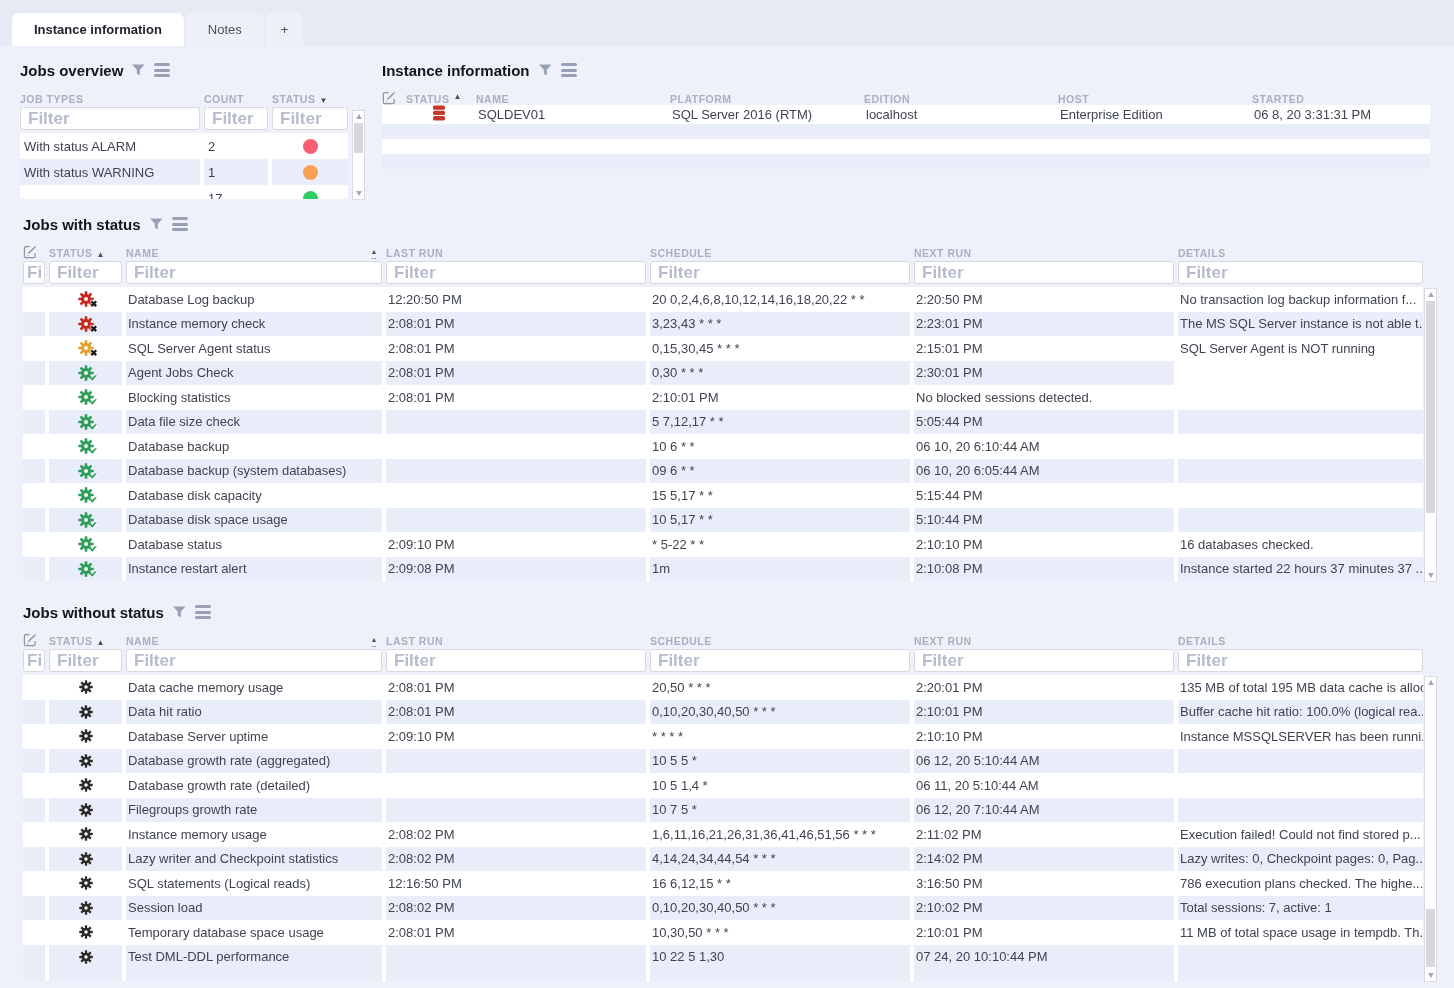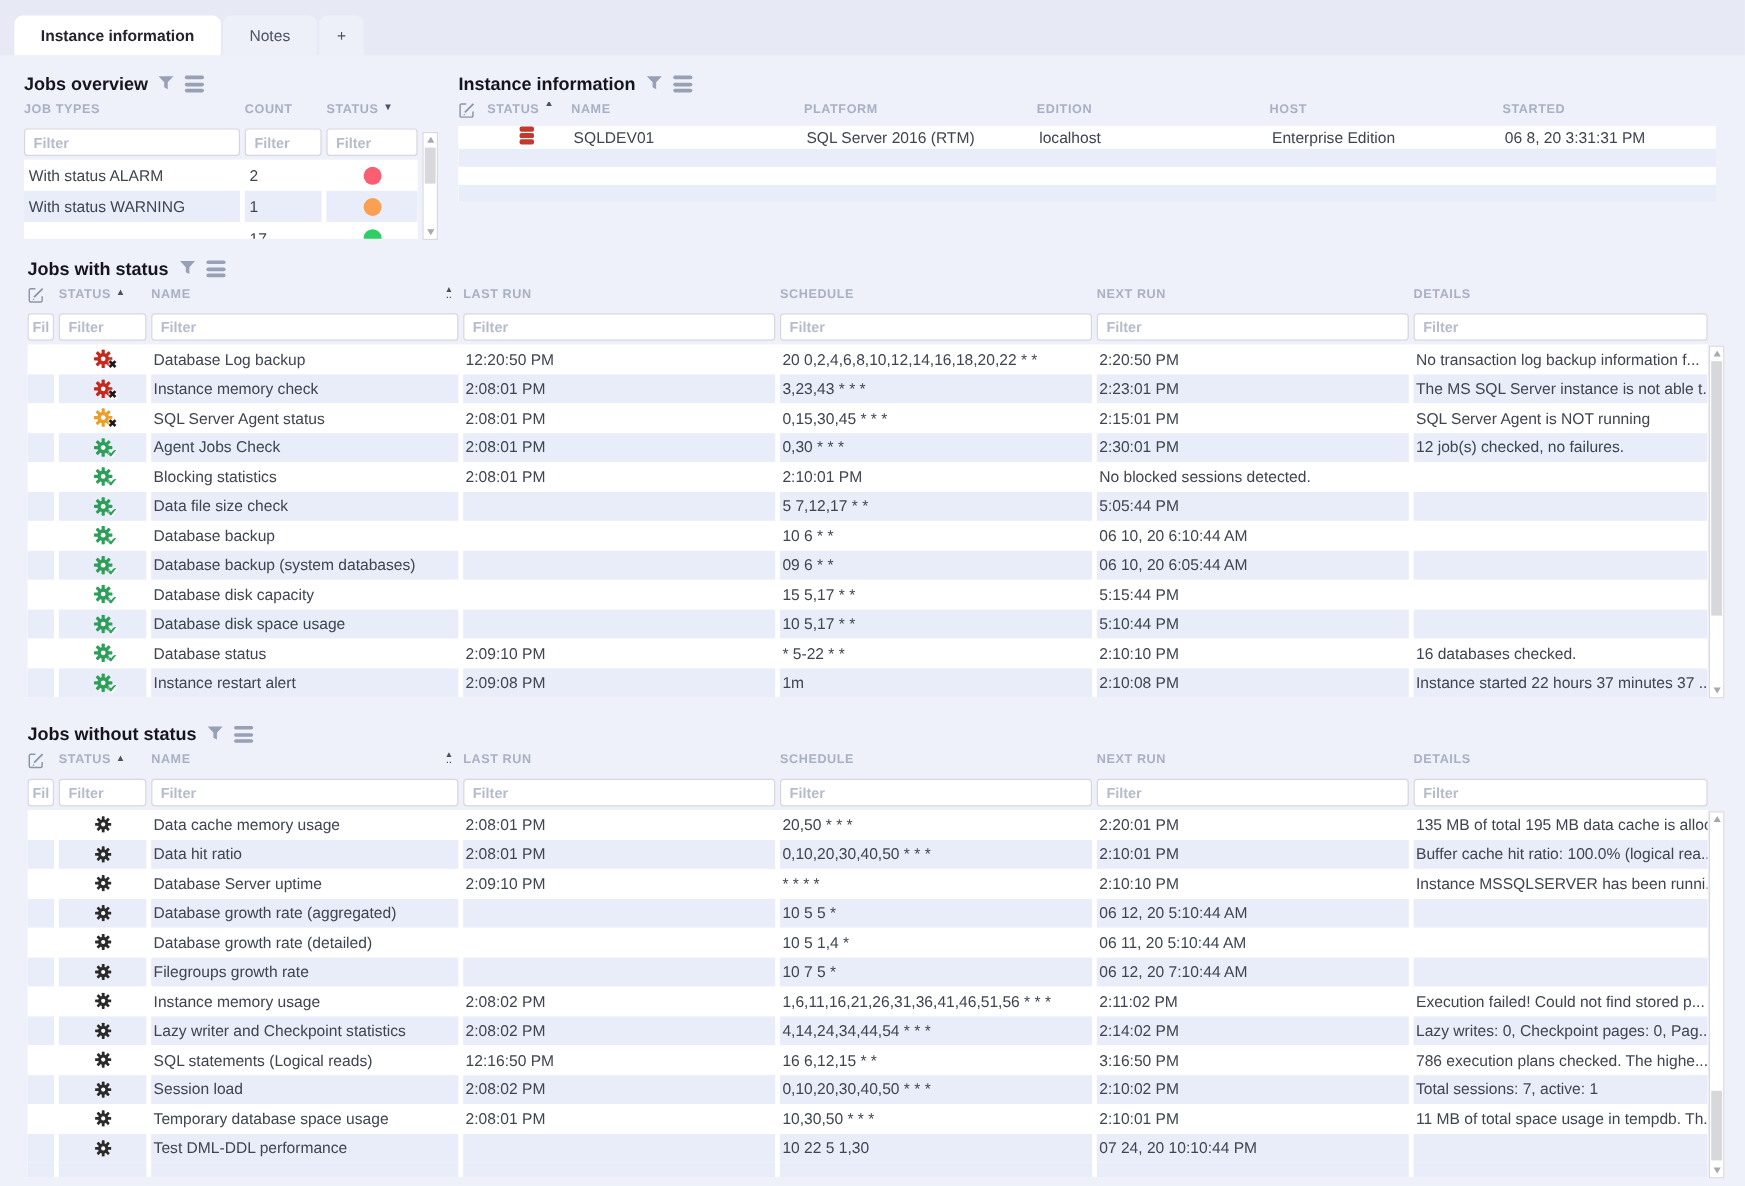--- a/index.html
+++ b/index.html
@@ -16,28 +16,28 @@
   .tab.active{background:#ffffff;font-weight:700;color:#23232e}
   .tab.plus{padding:0 15px}
   
   .panel{position:absolute}
   .panel-title{display:flex;align-items:center;gap:9px;font-size:15px;font-weight:700;color:#15151e;height:24px}
   .hamburger{display:inline-flex;flex-direction:column;gap:2.5px;width:16px;cursor:pointer}
   .hamburger i{height:3px;background:#97a0b4;border-radius:1.5px}
   .grid{display:grid;column-gap:4px}
   .hrow{margin-top:3px}
   .hcell{font-size:10.5px;font-weight:700;color:#a9b0c4;letter-spacing:.5px;display:flex;
-    align-items:flex-start;gap:4px;white-space:nowrap;overflow:hidden;height:20px}
+    align-items:flex-end;gap:4px;white-space:nowrap;overflow:hidden;height:20px}
   .hcell .sort{font-size:8px;color:#4a5163}
   .hcell.raised .sort{position:relative;top:-4px}
   .spread{justify-content:space-between}
   .nsort{display:flex;flex-direction:column;align-items:center;line-height:5px;font-size:7px;color:#4a5163;margin-right:4px}
   .frow{margin:2px 0 3px 0}
   .fcell input{width:100%;min-width:0;height:23px;box-sizing:border-box;border:1px solid #d7d7df;
-    border-radius:3px;background:#fff;padding:0 7px;font-size:12px;font-family:inherit;color:#333;outline:none;font-weight:600}
+    border-radius:3px;background:#fff;padding:0 7px;font-size:17px;font-family:inherit;color:#333;outline:none;font-weight:600}
   input::placeholder{color:#b6bccb;font-weight:600}
   .rowwrap{background:#fff;position:relative;overflow:hidden}
   .trow{display:grid;column-gap:4px;align-items:stretch}
   .trow .cell{display:flex;align-items:center;font-size:13px;color:#3f4450;white-space:nowrap;
     overflow:hidden;padding:0 2px;box-sizing:border-box}
   .trow.stripe .cell{background:#e9edf9}
   .cc{justify-content:center}
   .full{grid-column:1/-1}
   
   .circle{width:15px;height:15px;border-radius:50%}
@@ -368,21 +368,20 @@
               </g>
               <circle r="2.1" fill="#ffffff"></circle>
             </svg>
             <i class="badge" style="color: rgb(47, 158, 91);">✔</i>
           </span>
         </div>
         <div class="cell">Agent Jobs Check</div>
         <div class="cell">2:08:01 PM</div>
         <div class="cell">0,30 * * *</div>
         <div class="cell">2:30:01 PM</div>
-        <div class="cell">12 job(s) checked, no failures.</div>
       </div>
       <div class="grid trow">
         <div class="cell"></div>
         <div class="cell cc">
           <span class="gwrap">
             <svg width="16" height="16" viewBox="-8.5 -8.5 17 17">
               <g fill="#2f9e5b">
                 <rect x="-1.4" y="-8.2" width="2.8" height="4.6" rx="0.6" transform="rotate(0)"></rect>
                 <rect x="-1.4" y="-8.2" width="2.8" height="4.6" rx="0.6" transform="rotate(45)"></rect>
                 <rect x="-1.4" y="-8.2" width="2.8" height="4.6" rx="0.6" transform="rotate(90)"></rect>

